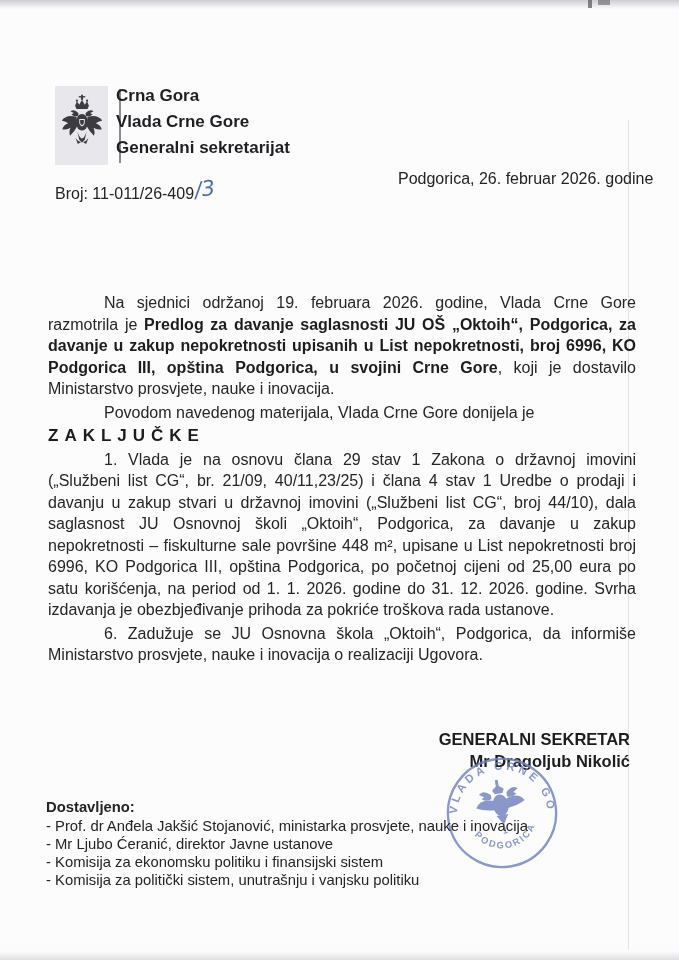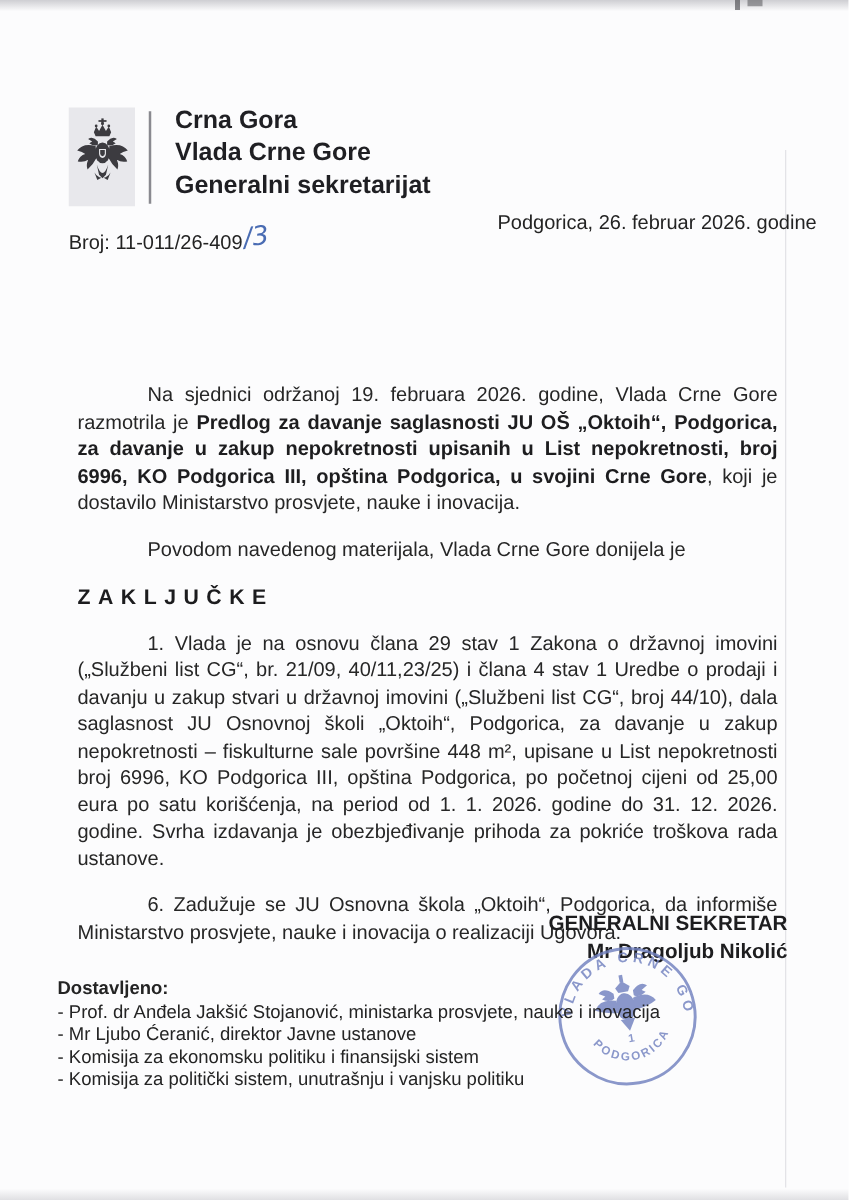--- a/index.html
+++ b/index.html
@@ -15,45 +15,45 @@
   .scan-bottom{position:absolute;bottom:0;left:0;width:100%;height:9px;
     background:linear-gradient(0deg,rgba(170,170,178,.35),rgba(170,170,178,0));pointer-events:none;}
   .tick-a{position:absolute;top:0;left:588px;width:4px;height:8px;background:#4a4a4e;opacity:.65;}
   .tick-b{position:absolute;top:0;left:598px;width:12px;height:5px;background:#55555a;opacity:.55;}
   .edge-line{position:absolute;top:120px;left:628px;width:1px;height:830px;background:#d8d8dd;opacity:.7;}
 
   
   .emblem-box{position:absolute;left:55px;top:86px;width:53px;height:79px;
     background:#e8e8ec;display:flex;align-items:center;justify-content:center;}
   .header-divider{position:absolute;left:119px;top:89px;width:2px;height:74px;background:#8a8a90;}
-  .org{position:absolute;left:140px;top:83px;font-weight:bold;font-size:20px;line-height:26px;color:#1f1f23;}
+  .org{position:absolute;left:116px;top:83px;font-weight:bold;font-size:17px;line-height:26px;color:#1f1f23;}
 
   .ref-row{position:absolute;left:55px;top:180px;font-size:16px;color:#232323;}
   .hw{display:inline-block;color:#4a6cb3;font-size:21px;font-style:italic;
     transform:rotate(-7deg) translateY(-3px);font-family:"DejaVu Sans",sans-serif;margin-left:1px;}
   .dateline{position:absolute;left:356px;top:170px;font-size:16px;color:#232323;margin-left:42px;}
 
   
   .body{position:absolute;left:46px;top:290px;width:592px;font-size:16px;line-height:21.5px;
     text-align:justify;color:#262626;}
-  .body p{margin:16px;text-indent:56px;}
+  .body p{margin:2px;text-indent:56px;}
   .body .bold{font-weight:bold;color:#1d1d1f;}
   .heading{margin:8px 0 17px 0;font-weight:bold;font-size:17px;
     letter-spacing:6px;text-indent:0 !important;color:#1c1c1e;}
 
   
   .signature{position:absolute;left:400px;top:728px;width:230px;text-align:right;
     font-weight:bold;font-size:16.5px;line-height:22px;color:#1d1d1f;}
 
   
   .stamp{position:absolute;left:443px;top:754px;width:118px;height:118px;opacity:.82;
     transform:rotate(-10deg);pointer-events:none;}
 
   
-  .distribution{position:absolute;left:46px;top:782px;width:600px;font-size:14.8px;line-height:18px;color:#242424;}
+  .distribution{position:absolute;left:46px;top:798px;width:600px;font-size:14.8px;line-height:18px;color:#242424;}
   .distribution .label{font-weight:bold;margin-bottom:1px;}
   .dist-item{white-space:nowrap;}
   .dist-item.cont{padding-left:10px;}
 </style>
 </head>
 <body>
 
 <div class="page">
 
   <div class="scan-top"></div>

